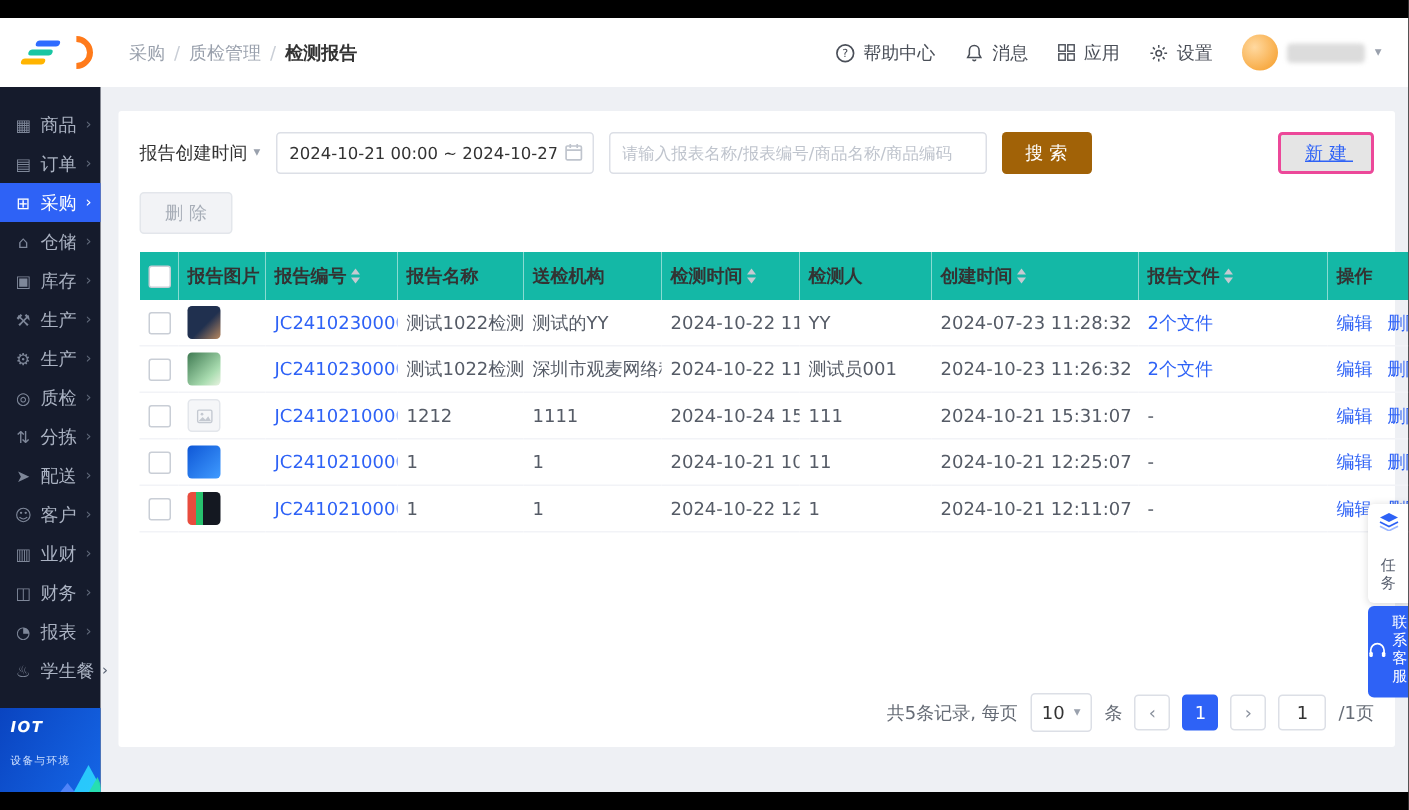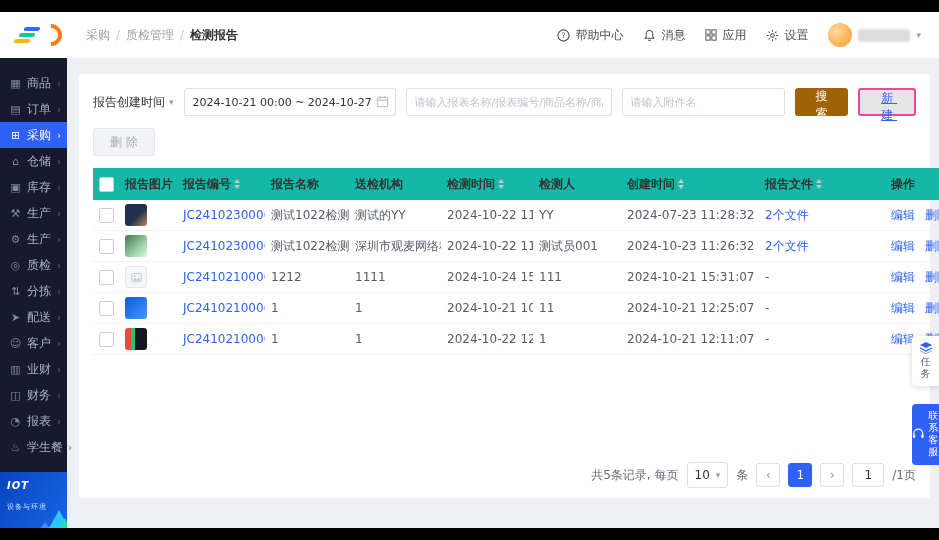--- a/index.html
+++ b/index.html
@@ -85,21 +85,21 @@
 
   
   .pager{margin-top:auto;display:flex;align-items:center;justify-content:flex-end;gap:8px;font-size:12px;color:#666c76;padding-top:10px;}
   .size-select{display:inline-flex;align-items:center;gap:6px;border:1px solid #dcdfe6;border-radius:3px;height:24px;padding:0 7px;cursor:pointer;color:#333;}
   .size-select .cd{font-size:9px;color:#9aa1ad;}
   .pg-btn{width:24px;height:24px;border:1px solid #dcdfe6;border-radius:3px;background:#fff;display:inline-flex;align-items:center;justify-content:center;color:#8a919d;font-size:12px;cursor:pointer;box-sizing:border-box;}
   .pg-btn.active{background:#2e62f6;border-color:#2e62f6;color:#fff;}
   .jump-input{width:32px;height:24px;border:1px solid #dcdfe6;border-radius:3px;text-align:center;font-size:12px;color:#333;box-sizing:border-box;outline:none;font-family:inherit;}
 
   
-  .float-task{position:absolute;right:0;top:278px;width:27px;padding:5px 0 6px;background:#fff;border-radius:4px 0 0 4px;box-shadow:0 1px 6px rgba(0,0,0,.15);display:flex;flex-direction:column;align-items:center;gap:2px;cursor:pointer;z-index:6;}
+  .float-task{position:absolute;right:0;top:278px;width:27px;padding:5px 0 6px;background:#fff;border-radius:4px 0 0 4px;box-shadow:0 1px 6px rgba(0,0,0,.15);display:flex;flex-direction:column;align-items:center;gap:18px;cursor:pointer;z-index:6;}
   .float-task .txt{font-size:10px;color:#5a6170;width:12px;line-height:12px;text-align:center;}
   .float-service{position:absolute;right:0;top:346px;width:27px;padding:6px 0 7px;background:#2e62f6;border-radius:4px 0 0 4px;display:flex;flex-direction:row;align-items:center;gap:3px;cursor:pointer;z-index:6;color:#fff;}
   .float-service .txt{font-size:10px;color:#fff;width:12px;line-height:12px;text-align:center;}
 </style>
 </head>
 <body>
 
 <div class="stage">
   <div class="page">
 
@@ -256,21 +256,20 @@
             <span class="cd">▾</span>
           </span>
           <span class="date-box">
             <input class="finput" readonly="" value="2024-10-21 00:00 ~ 2024-10-27 24:00" style="">
             <svg class="cal-ic" width="13" height="13" viewBox="0 0 14 14">
                 <rect x="1.5" y="2.5" width="11" height="10" rx="1" fill="none" stroke="#bfc4cd" stroke-width="1.2"></rect>
                 <path d="M1.5 5.5h11M4.5 1v3M9.5 1v3" stroke="#bfc4cd" stroke-width="1.2"></path>
               </svg>
           </span>
           <input class="finput in-main" placeholder="请输入报表名称/报表编号/商品名称/商品编码" style="">
-          <input class="finput in-att" placeholder="请输入附件名" style="">
           <button class="btn btn-primary">搜索</button>
           <button class="btn btn-new">新建</button>
         </div>
 
         <div class="row2">
           <button class="btn btn-disabled">删除</button>
         </div>
 
         <table>
           <colgroup>

